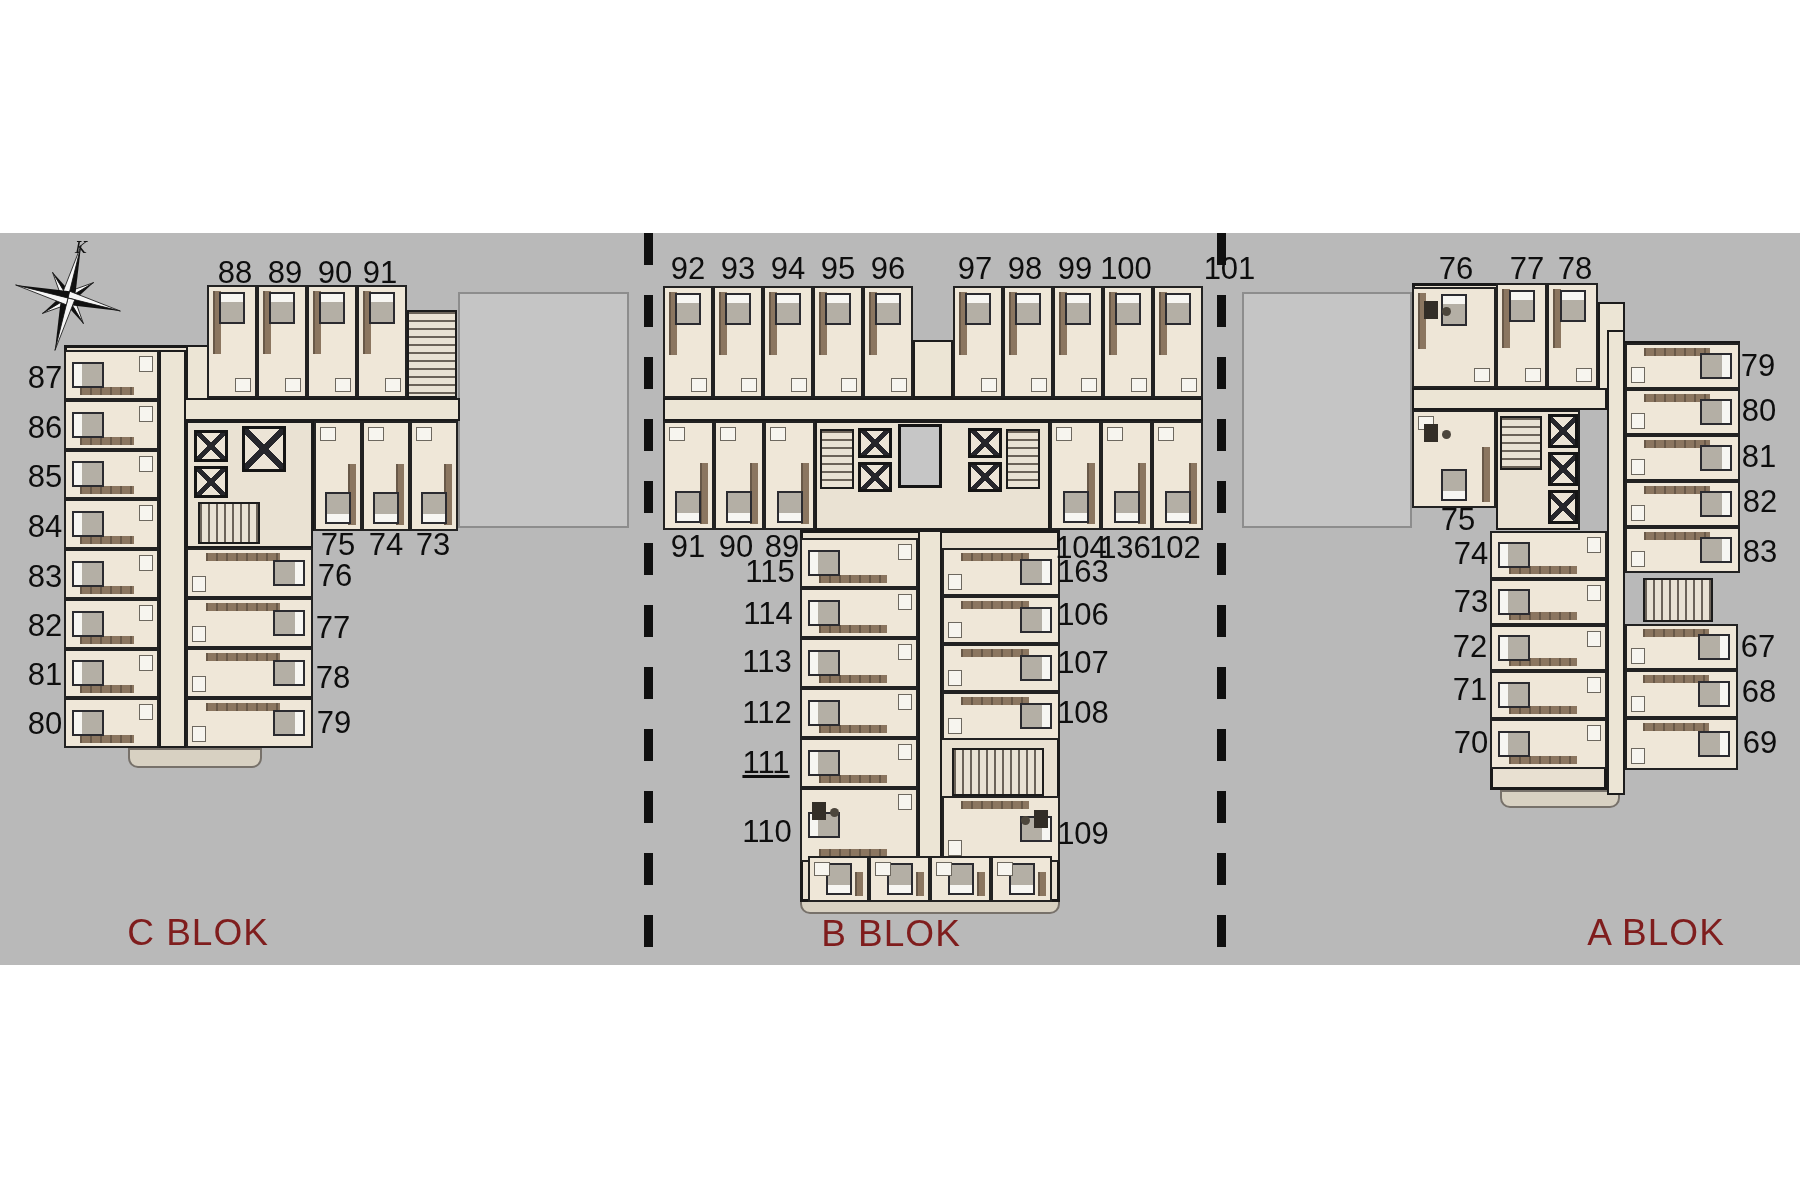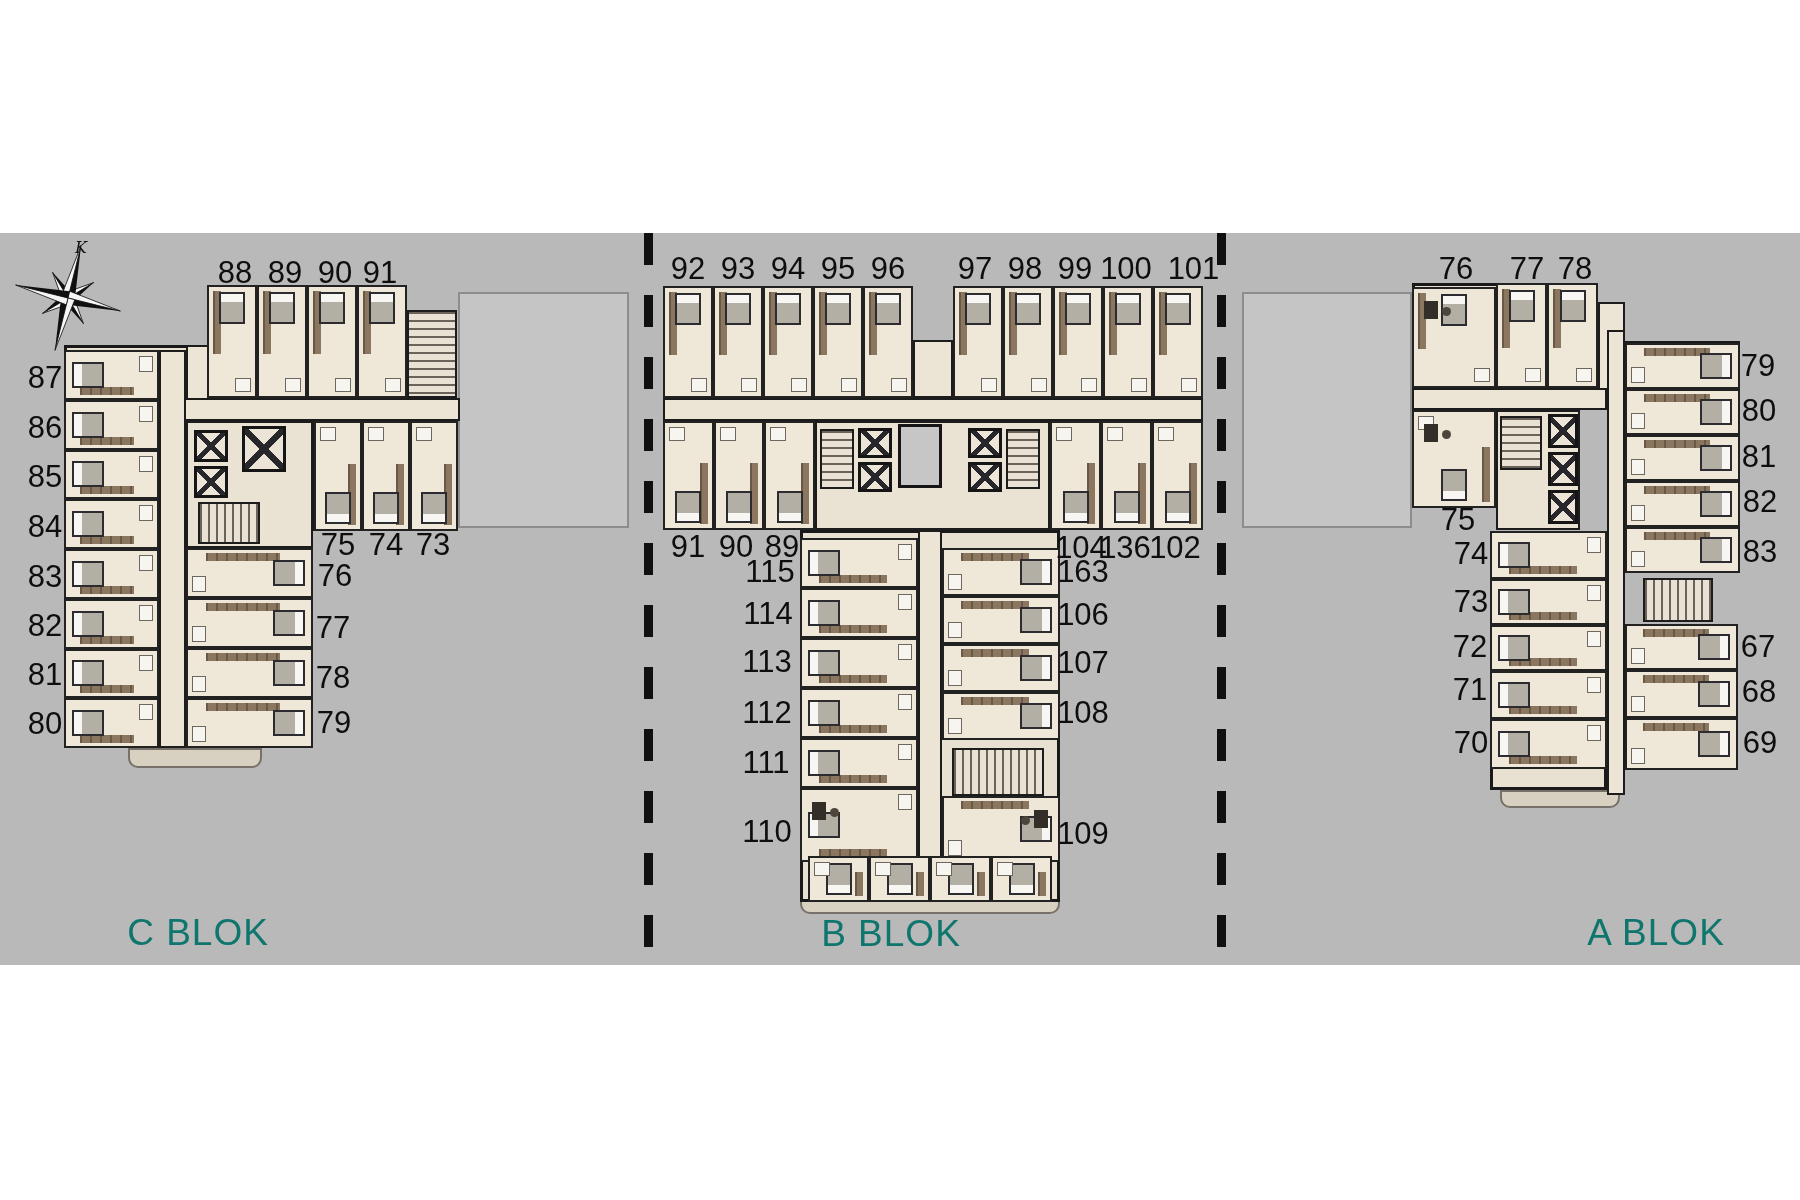--- a/index.html
+++ b/index.html
@@ -43,21 +43,21 @@
   .w>.wood{bottom:3px;left:15%;width:60%;height:8px;}
   .w>.bath{right:4px;top:4px;width:14px;height:16px;}
   .e>.bed{right:6px;top:50%;transform:translateY(-50%);width:32px;height:26px;background:linear-gradient(270deg,#f7f6f2 0 30%,#b4afa5 30% 100%);}
   .e>.wood{top:3px;left:15%;width:60%;height:8px;}
   .e>.bath{left:4px;bottom:4px;width:14px;height:16px;}
   .suite>.desk{left:10px;top:12px;width:14px;height:18px;}
   .suite>.chair{left:28px;top:18px;width:9px;height:9px;}
   .suite.e>.desk{left:auto;right:10px;}
   .suite.e>.chair{left:auto;right:28px;}
   .rlabel{position:absolute;transform:translate(-50%,-50%);font-size:31px;color:#0e0e0e;white-space:nowrap;}
-  .blk-label{position:absolute;transform:translate(-50%,-50%);font-size:37px;color:#0f766e;letter-spacing:1px;white-space:nowrap;}
+  .blk-label{position:absolute;transform:translate(-50%,-50%);font-size:37px;color:#7f1d1d;letter-spacing:1px;white-space:nowrap;}
   #lbl-c{left:198px;top:933px;} #lbl-b{left:891px;top:934px;} #lbl-a{left:1656px;top:933px;}
   #compass{position:absolute;left:8px;top:238px;}
   #compass-k{position:absolute;left:81px;top:247px;transform:translate(-50%,-50%);
     font:italic 16px "DejaVu Serif",serif;color:#111;}
 </style>
 </head>
 <body>
 
 <div id="canvas">
   <div id="band"></div>
@@ -476,32 +476,32 @@
       <span class="rlabel" style="left: 433px; top: 545px;">73</span>
       <span class="rlabel" style="left: 688px; top: 269px;">92</span>
       <span class="rlabel" style="left: 738px; top: 269px;">93</span>
       <span class="rlabel" style="left: 788px; top: 269px;">94</span>
       <span class="rlabel" style="left: 838px; top: 269px;">95</span>
       <span class="rlabel" style="left: 888px; top: 269px;">96</span>
       <span class="rlabel" style="left: 975px; top: 269px;">97</span>
       <span class="rlabel" style="left: 1025px; top: 269px;">98</span>
       <span class="rlabel" style="left: 1075px; top: 269px;">99</span>
       <span class="rlabel" style="left: 1126px; top: 269px;">100</span>
-      <span class="rlabel" style="left: 1176px; top: 269px; padding-left: 35px;">101</span>
+      <span class="rlabel" style="left: 1212px; top: 269px; padding-left: 35px;">101</span>
       <span class="rlabel" style="left: 688px; top: 547px;">91</span>
       <span class="rlabel" style="left: 736px; top: 547px;">90</span>
       <span class="rlabel" style="left: 782px; top: 547px;">89</span>
       <span class="rlabel" style="left: 1081px; top: 548px;">104</span>
       <span class="rlabel" style="left: 1125px; top: 548px;">136</span>
       <span class="rlabel" style="left: 1175px; top: 548px;">102</span>
       <span class="rlabel" style="left: 770px; top: 572px;">115</span>
       <span class="rlabel" style="left: 768px; top: 614px;">114</span>
       <span class="rlabel" style="left: 767px; top: 662px;">113</span>
       <span class="rlabel" style="left: 767px; top: 713px;">112</span>
-      <span class="rlabel" style="left: 766px; top: 763px;">111</span>
+      <span class="rlabel" style="left: 766px; top: 763px; text-decoration: underline;">111</span>
       <span class="rlabel" style="left: 767px; top: 832px;">110</span>
       <span class="rlabel" style="left: 1083px; top: 572px;">163</span>
       <span class="rlabel" style="left: 1083px; top: 615px;">106</span>
       <span class="rlabel" style="left: 1083px; top: 663px;">107</span>
       <span class="rlabel" style="left: 1083px; top: 713px;">108</span>
       <span class="rlabel" style="left: 1083px; top: 834px;">109</span>
       <span class="rlabel" style="left: 1456px; top: 269px;">76</span>
       <span class="rlabel" style="left: 1527px; top: 269px;">77</span>
       <span class="rlabel" style="left: 1575px; top: 269px;">78</span>
       <span class="rlabel" style="left: 1758px; top: 366px;">79</span>

